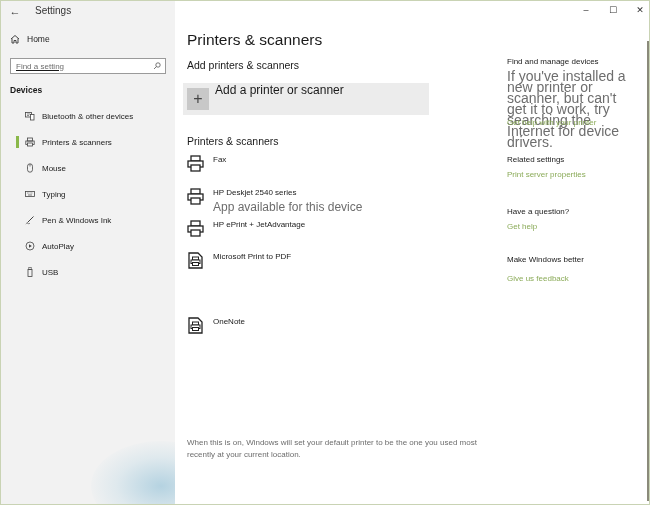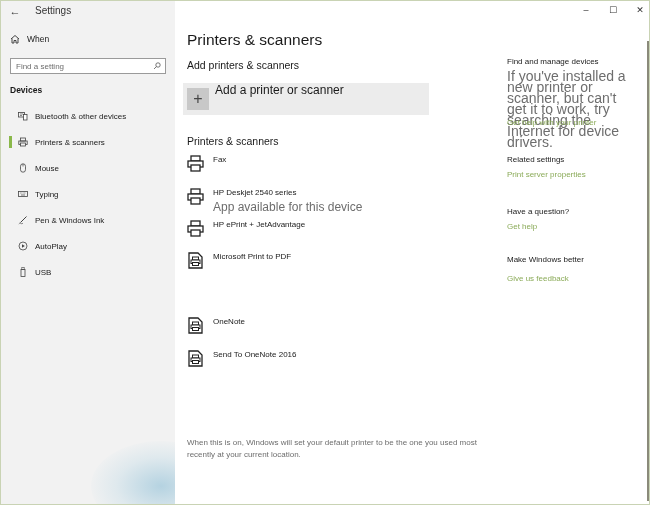--- a/index.html
+++ b/index.html
@@ -11,28 +11,28 @@
     .sidebar { position: absolute; left: 0; top: 0; width: 174px; height: 505px; background: #f2f2f2; overflow: hidden; }
     .sidebar .glow { position: absolute; left: 90px; top: 440px; width: 140px; height: 90px; border-radius: 50%;
       background: radial-gradient(ellipse at center, rgba(170,205,222,0.85) 0%, rgba(200,222,232,0.45) 45%, rgba(242,242,242,0) 75%); }
     .back-btn { position: absolute; left: 7px; top: 3px; width: 14px; height: 14px; font-size: 11px; line-height: 14px; color: #333; text-align: center; cursor: pointer; }
     .app-title { position: absolute; left: 34px; top: 4px; font-size: 10px; color: #333; white-space: nowrap; }
 
     .home { position: absolute; left: 9px; top: 33px; display: flex; align-items: center; cursor: pointer; }
     .home .ico { width: 10px; height: 10px; margin-right: 7px; }
     .home .lbl { font-size: 8.5px; color: #1a1a1a; }
 
-    .search { position: absolute; left: 9px; top: 57px; width: 156px; height: 16px; border: 1px solid #9a9a9a; background: #fff; display: flex; align-items: center; padding: 0 5px; }
+    .search { position: absolute; left: 9px; top: 57px; width: 156px; height: 16px; border: 1px solid #9a9a9a; background: #fff; display: flex; align-items: center; padding: 0 5px; text-decoration: underline; }
     .search input { border: none; outline: none; background: transparent; font-family: "Liberation Sans", sans-serif; font-size: 8px; color: #666; width: 130px; }
     .search input::placeholder { color: #6d6d6d; }
     .search .sico { position: absolute; right: 4px; top: 3px; width: 8px; height: 8px; }
 
     .section-title { position: absolute; left: 9px; top: 84px; font-size: 8.5px; font-weight: bold; color: #1a1a1a; }
 
-    .nav-item { position: absolute; left: 8px; width: 174px; height: 20px; display: flex; align-items: center; padding-left: 9px; cursor: pointer; text-align: right; }
+    .nav-item { position: absolute; left: 15px; width: 174px; height: 20px; display: flex; align-items: center; padding-left: 9px; cursor: pointer; text-align: right; }
     .nav-item .ico { width: 10px; height: 10px; margin-right: 7px; display: inline-block; }
     .nav-item .lbl { font-size: 8px; color: #1a1a1a; white-space: nowrap; }
     .nav-item.active::before { content: ""; position: absolute; left: 0; top: 4px; width: 3px; height: 12px; background: #8ab84a; }
 
     
     .main { position: absolute; left: 174px; top: 0; width: 476px; height: 505px; background: #fff; }
     .page-title { position: absolute; left: 12px; top: 30px; font-size: 15.5px; color: #1a1a1a; white-space: nowrap; }
     .sub-title { position: absolute; left: 12px; font-size: 10.5px; color: #1a1a1a; white-space: nowrap; }
     .add-tile { position: absolute; left: 8px; top: 82px; width: 246px; height: 32px; background: #ececec; display: flex; align-items: flex-start; cursor: pointer; }
     .add-tile .plus { position: absolute; left: 4px; top: 5px; width: 22px; height: 22px; background: #c8c8c8; display: flex; align-items: center; justify-content: center; font-size: 16px; color: #444; line-height: 1; }
@@ -68,21 +68,21 @@
 
     <div class="back-btn">
       <span>←</span>
     </div>
     <div class="app-title">Settings</div>
 
     <div class="home">
       <svg class="ico" viewBox="0 0 10 10">
         <path d="M1 5 L5 1.5 L9 5 M2 4.5 V9 H4 V6.5 H6 V9 H8 V4.5" fill="none" stroke="#333" stroke-width="0.9"></path>
       </svg>
-      <span class="lbl">When</span>
+      <span class="lbl">Home</span>
     </div>
 
     <div class="search">
       <input type="text" placeholder="Find a setting" style="">
       <svg class="sico" viewBox="0 0 8 8">
         <circle cx="5" cy="3" r="2.2" fill="none" stroke="#555" stroke-width="0.8"></circle>
         <line x1="3.4" y1="4.6" x2="1" y2="7" stroke="#555" stroke-width="0.8"></line>
       </svg>
     </div>
 
@@ -202,29 +202,20 @@
     <div class="device" style="top:316px;">
       <svg class="dico" viewBox="0 0 17 17">
         <path d="M2 1 H11 L15 5 V16 H2 Z" fill="none" stroke="#222" stroke-width="1.3"></path>
         <rect x="5.5" y="5" width="6" height="3" fill="none" stroke="#222" stroke-width="1"></rect>
         <rect x="4" y="8" width="9" height="3.5" fill="#fff" stroke="#222" stroke-width="1"></rect>
         <rect x="5.5" y="10.5" width="6" height="3" fill="#fff" stroke="#222" stroke-width="1"></rect>
       </svg>
       <span class="name">OneNote</span>
     </div>
 
-    <div class="device" style="top:349px;">
-      <svg class="dico" viewBox="0 0 17 17">
-        <path d="M2 1 H11 L15 5 V16 H2 Z" fill="none" stroke="#222" stroke-width="1.3"></path>
-        <rect x="5.5" y="5" width="6" height="3" fill="none" stroke="#222" stroke-width="1"></rect>
-        <rect x="4" y="8" width="9" height="3.5" fill="#fff" stroke="#222" stroke-width="1"></rect>
-        <rect x="5.5" y="10.5" width="6" height="3" fill="#fff" stroke="#222" stroke-width="1"></rect>
-      </svg>
-      <span class="name">Send To OneNote 2016</span>
-    </div>
 
     <div class="desc">When this is on, Windows will set your default printer to be the one you used most recently at your current location.</div>
   </div>
 
   <div class="win-ctrl" style="left:570px;">
     <span>–</span>
   </div>
   <div class="win-ctrl" style="left:597px;">
     <span>☐</span>
   </div>

